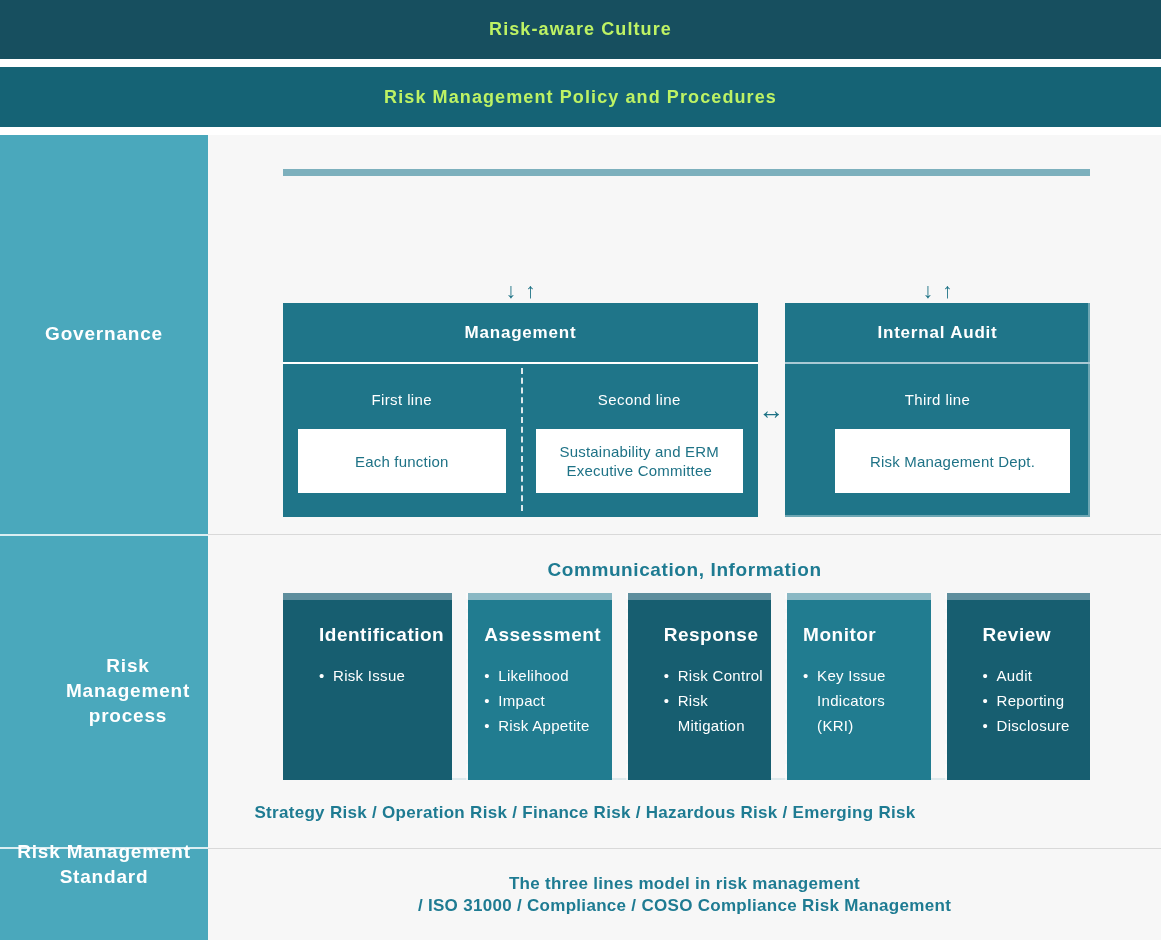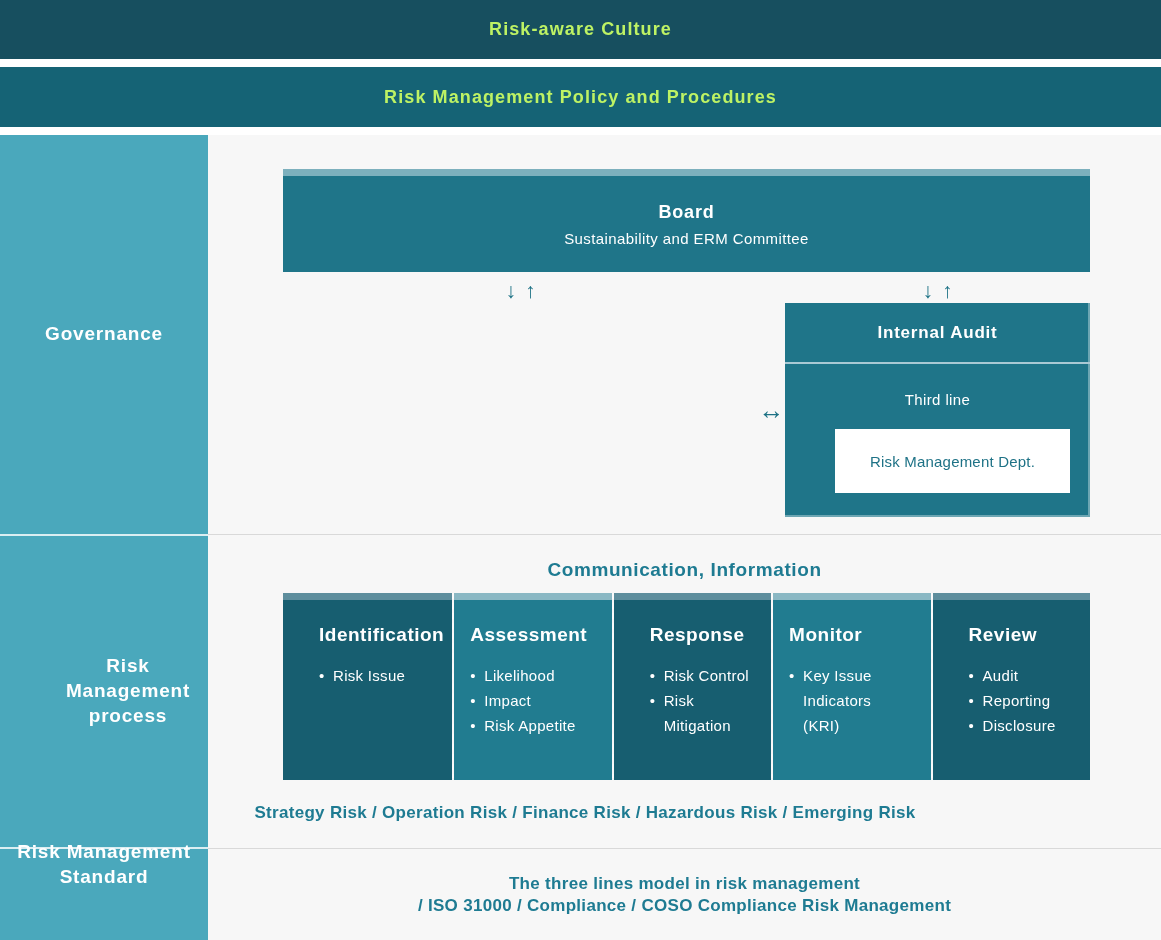--- a/index.html
+++ b/index.html
@@ -108,21 +108,21 @@
     color: #1e7b92; font-size: 19px; font-weight: 600; letter-spacing: .6px;
   }
 
   
   .process-row {
     position: absolute; left: 75px; top: 458px; width: 807px; height: 187px;
     display: flex;
     box-shadow: inset 0 -2px 0 rgba(173,205,214,.35), inset -2px 0 0 rgba(173,205,214,.35);
   }
   .step { flex: 1 1 0; display: flex; flex-direction: column; }
-  .step + .step { border-left: 2px dashed rgba(255,255,255,.55); }
+  .step + .step { border-left: 2px dashed rgba(255,255,255,.55); margin-left: 14px; }
   .step .cap { height: 7px; }
   .step .body { flex: 1; padding: 24px 8px 0 16px; color: #ffffff; }
   .step.dark .cap { background: #5e8e9d; }
   .step.dark .body { background: #175e70; padding-left: 36px; }
   .step.light .cap { background: #8ab8c4; }
   .step.light .body { background: #217c90; }
   .step-title { font-size: 19px; font-weight: 700; letter-spacing: .5px; }
   .step ul { list-style: none; margin-top: 17px; }
   .step li {
     position: relative; padding-left: 14px;
@@ -165,34 +165,44 @@
     <div class="side-section side-standard">
       <span class="lbl">Risk Management Standard</span>
     </div>
     <div class="side-divider d1"></div>
     <div class="side-divider d2"></div>
   </div>
 
   <div class="main">
 
     <div class="strip strip-board"></div>
-    <div class="board">
-      <div class="title">Board</div>
-      <div class="subtitle">Sustainability and ERM Committee</div>
-    </div>
 
     <div class="arrow-pair left">
       <span>↓</span>
       <span>↑</span>
     </div>
     <div class="arrow-pair right">
       <span>↓</span>
       <span>↑</span>
     </div>
 
+    <div class="panel management">
+      <div class="panel-header">Management</div>
+      <div class="panel-body">
+        <div class="line-col">
+          <div class="line-label">First line</div>
+          <div class="white-box">Each function</div>
+        </div>
+        <div class="line-col">
+          <div class="line-label">Second line</div>
+          <div class="white-box">Sustainability and ERM Executive Committee</div>
+        </div>
+        <div class="v-dash"></div>
+      </div>
+    </div>
 
     <div class="arrow-lr">
       <span>↔</span>
     </div>
 
     <div class="panel internal-audit">
       <div class="panel-header">Internal Audit</div>
       <div class="panel-body">
         <div class="line-col">
           <div class="line-label">Third line</div>

